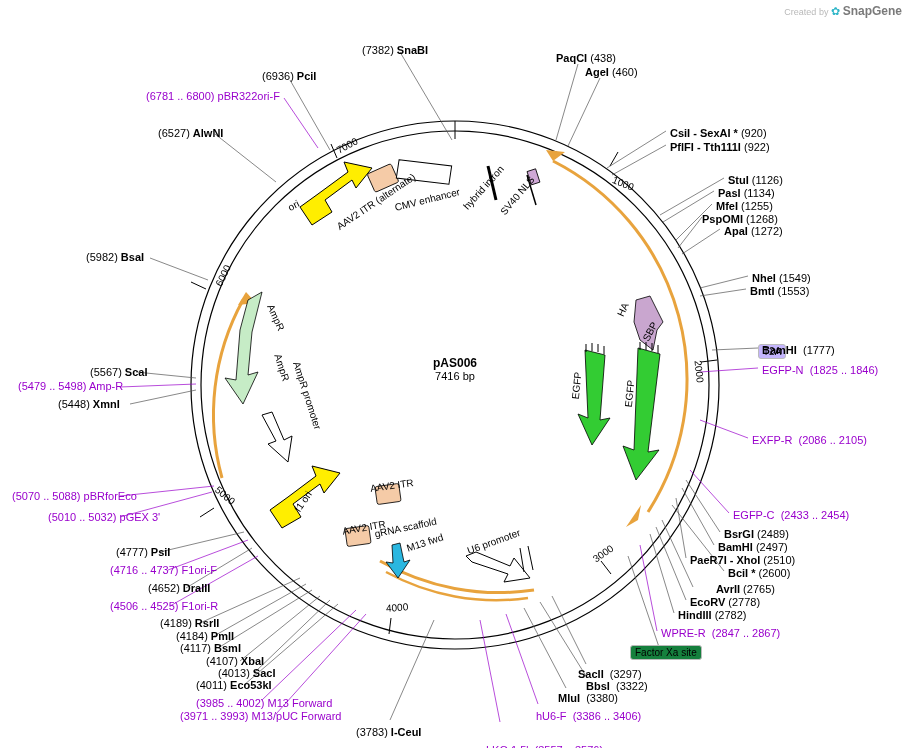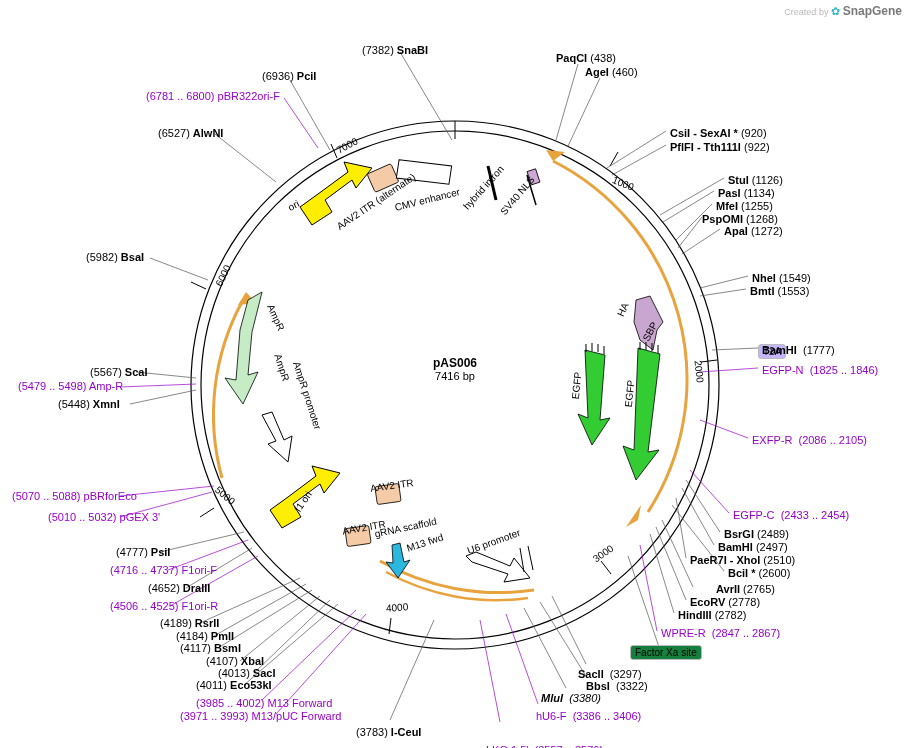--- a/index.html
+++ b/index.html
@@ -264,17 +264,17 @@
   <div class="lbl" style="left:180px;top:642px;"><span class="pos">(4117)</span> <b>BsmI</b></div>
   <div class="lbl" style="left:206px;top:655px;"><span class="pos">(4107)</span> <b>XbaI</b></div>
   <div class="lbl" style="left:218px;top:667px;"><span class="pos">(4013)</span> <b>SacI</b></div>
   <div class="lbl" style="left:196px;top:679px;"><span class="pos">(4011)</span> <b>Eco53kI</b></div>
   <div class="lbl purple" style="left:196px;top:697px;"><span>(3985 .. 4002)</span> <span>M13 Forward</span></div>
   <div class="lbl purple" style="left:180px;top:710px;"><span>(3971 .. 3993)</span> <span>M13/pUC Forward</span></div>
 
   <div class="lbl" style="left:356px;top:726px;"><span class="pos">(3783)</span> <b>I-CeuI</b></div>
   <div class="lbl purple" style="left:486px;top:728px;margin-top:16px;"><span>LKO.1 5'</span> &nbsp;<span>(3557 .. 3576)</span></div>
   <div class="lbl purple" style="left:536px;top:710px;"><span>hU6-F</span> &nbsp;<span>(3386 .. 3406)</span></div>
-  <div class="lbl" style="left:541px;top:692px;font-style:italic;"><b>MluI</b> &nbsp;<span class="pos">(3380)</span></div>
+  <div class="lbl" style="left:558px;top:692px;"><b>MluI</b> &nbsp;<span class="pos">(3380)</span></div>
   <div class="lbl" style="left:586px;top:680px;"><b>BbsI</b> &nbsp;<span class="pos">(3322)</span></div>
   <div class="lbl" style="left:578px;top:668px;"><b>SacII</b> &nbsp;<span class="pos">(3297)</span></div>
 
 </div>
 
 </body></html>

